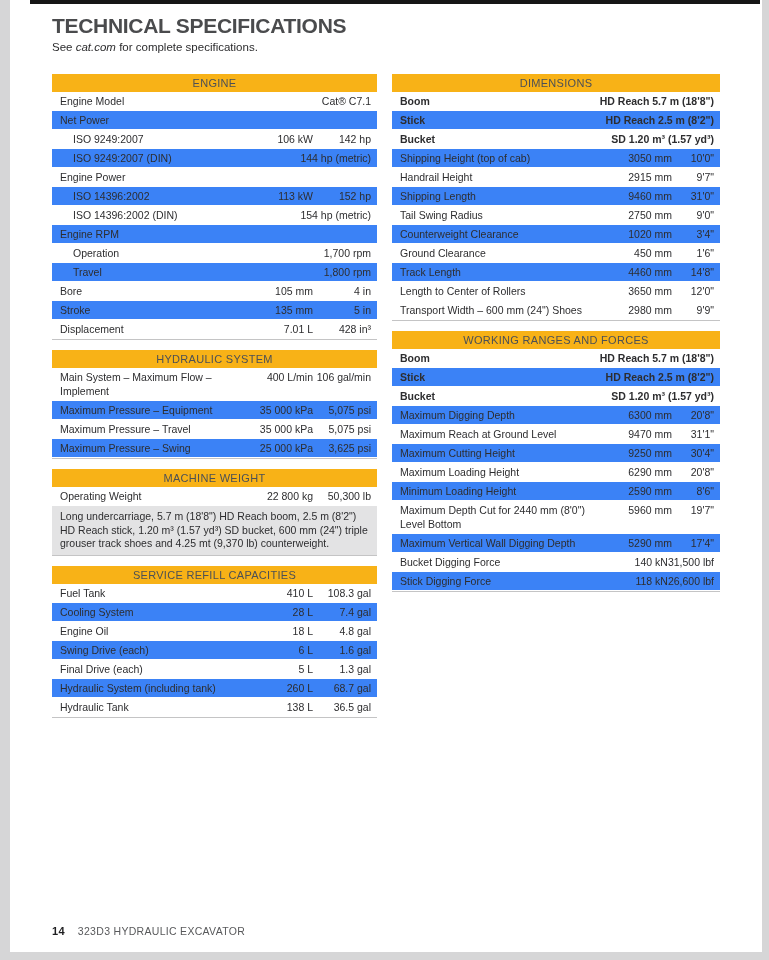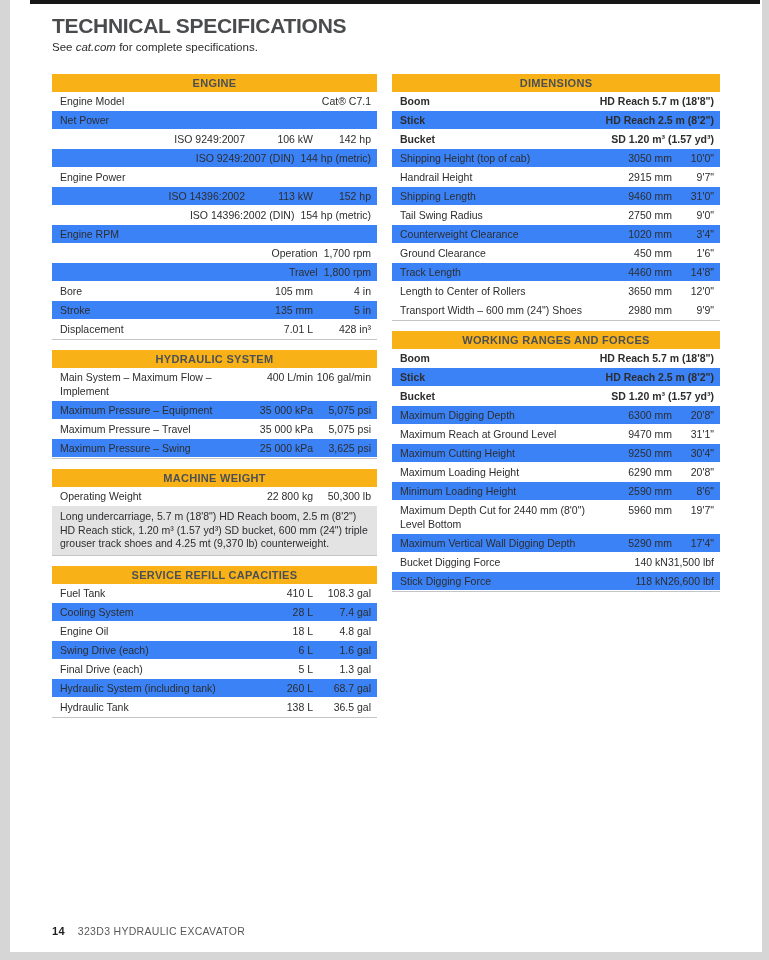--- a/index.html
+++ b/index.html
@@ -26,31 +26,31 @@
   }
   .subtitle i{font-style:italic;}
   .cols{
     position:absolute;left:42px;top:74px;display:flex;gap:15px;align-items:flex-start;
   }
   .col-left{width:325px;}
   .col-right{width:328px;}
   .spec-table{margin-bottom:10px;border-bottom:1px solid #c4c4c5;}
   .spec-header{
     height:18px;line-height:18px;background:#f8b217;color:#4c5055;
-    font-weight:bold;font-size:11px;text-align:center;letter-spacing:0.3px;
+    font-weight:normal;font-size:11px;text-align:center;letter-spacing:0.3px;
   }
   .spec-row{
     display:flex;align-items:flex-start;
     padding:2px 6px 2px 8px;border-bottom:1px solid #ffffff;
     font-size:10.5px;line-height:14px;color:#2d2d2f;background:#ffffff;
   }
   .spec-row.shaded{background:#3b82f6;}
   .spec-row.bold{font-weight:bold;}
   .spec-row .lbl{flex:1;padding-right:6px;}
-  .spec-row.indent .lbl{padding-left:13px;text-align:right;}
+  .spec-row.indent .lbl{padding-left:13px;}
   .spec-row .v1,.spec-row .v2{text-align:right;white-space:nowrap;}
   .col-left .v1{min-width:62px;}
   .col-left .v2{min-width:58px;}
   .col-right .v1{min-width:60px;}
   .col-right .v2{min-width:42px;}
   .spec-row .v2.single{min-width:0;}
   .note-row{
     display:block;padding:4px 8px;font-size:10.5px;line-height:13.5px;color:#2d2d2f;
   }
   .note-row.shaded{background:#e3e3e4;}

